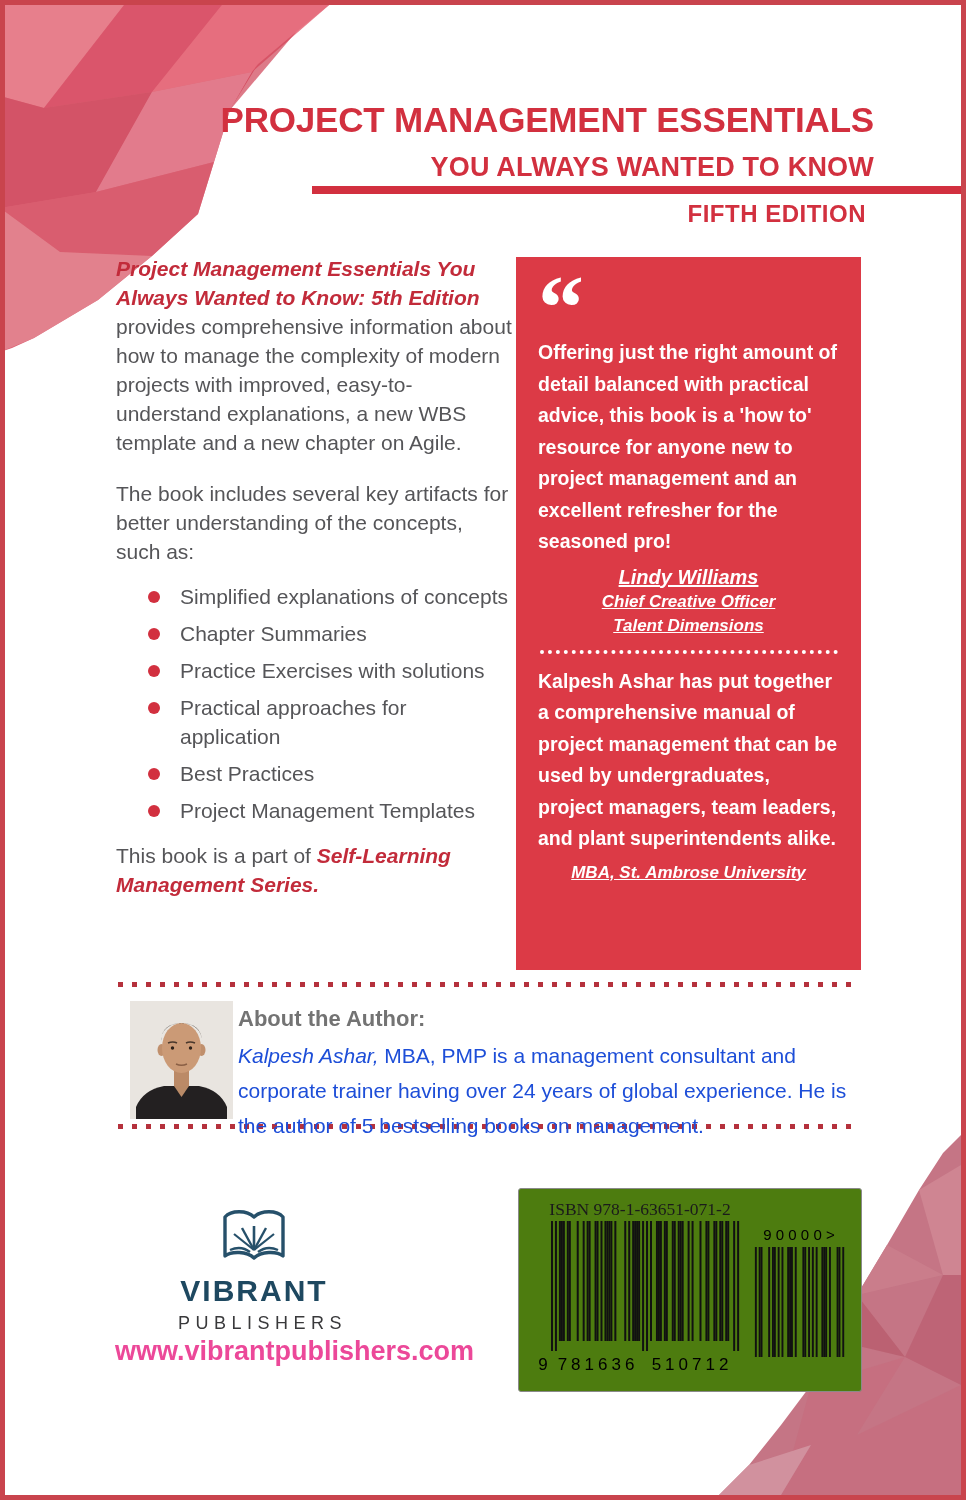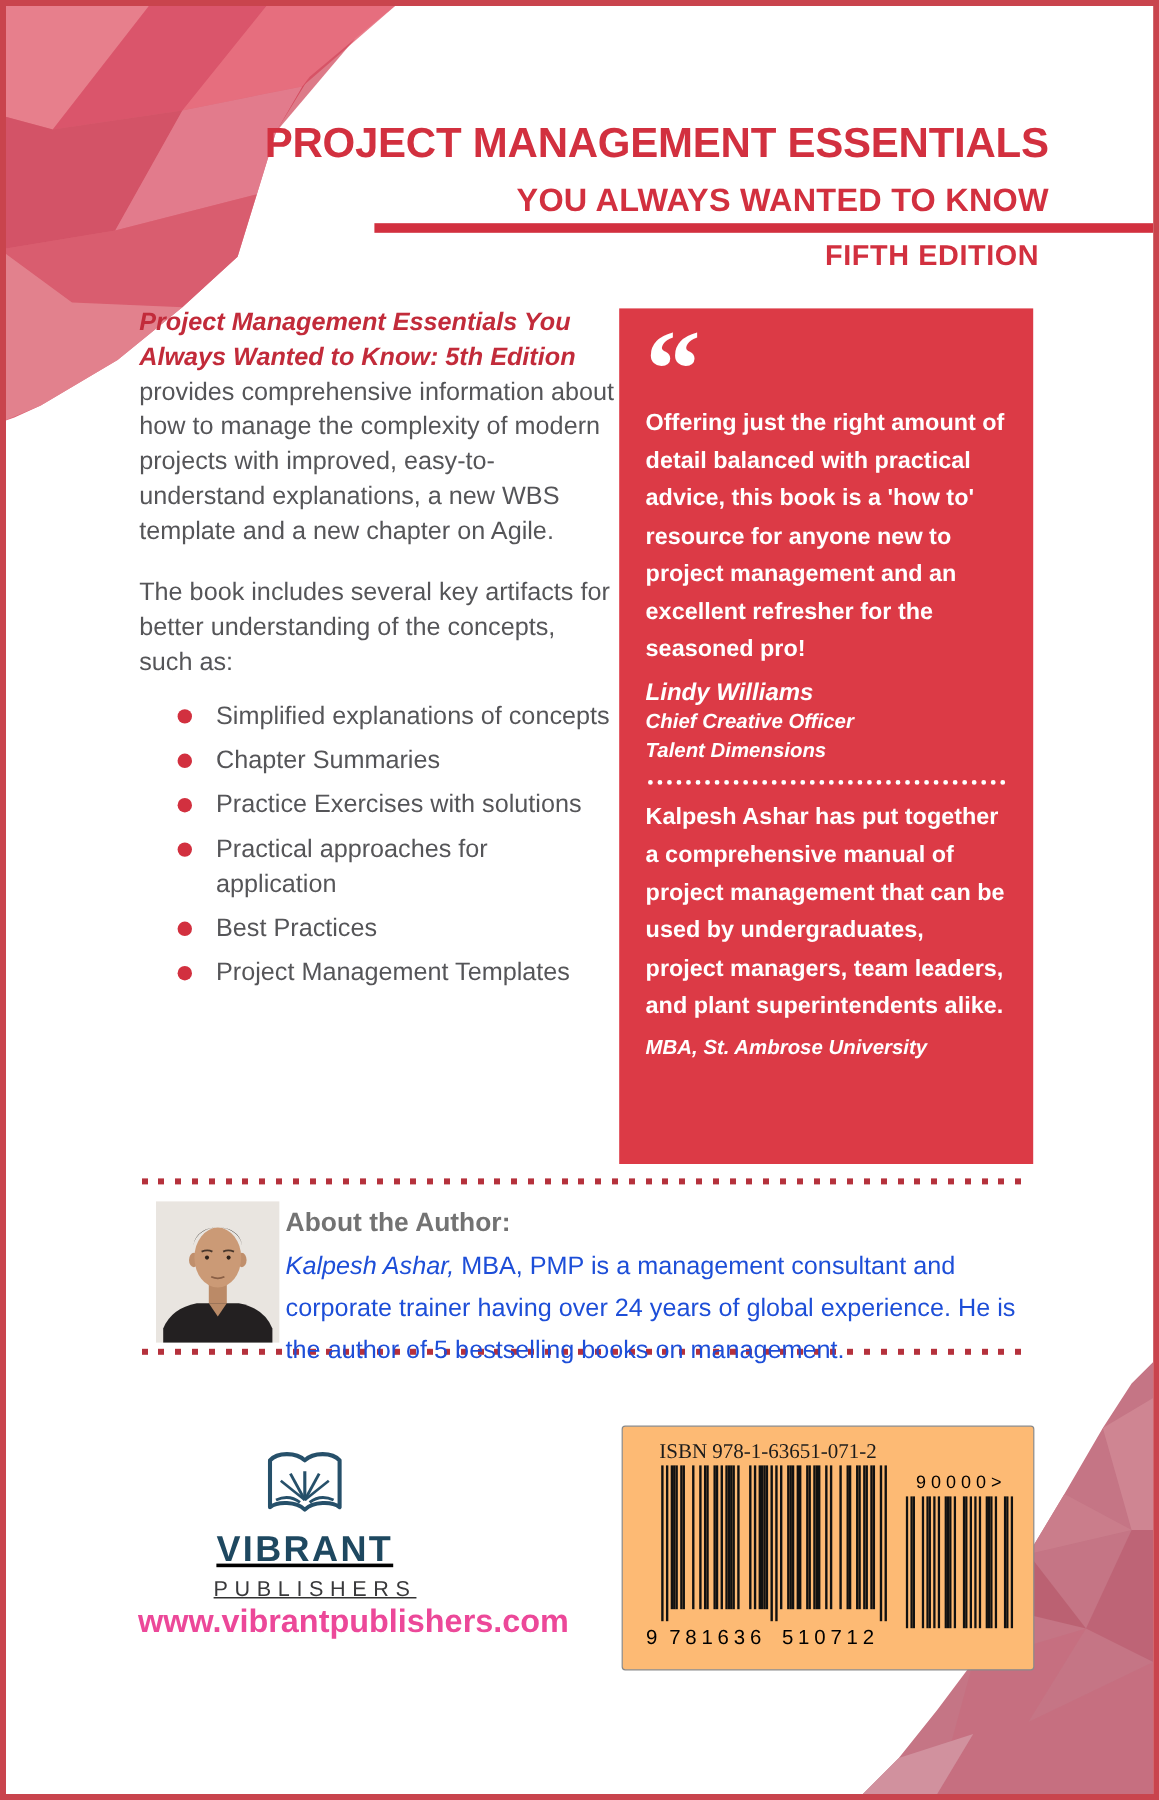--- a/index.html
+++ b/index.html
@@ -32,48 +32,48 @@
   .artifact-list li::before{content:"";position:absolute;left:32px;top:9px;width:12px;height:12px;
     border-radius:50%;background:#d2303f;}
   .p3{margin-top:16px !important;}
 
   
   .quote-box{position:absolute;left:516px;top:257px;width:345px;height:713px;
     background:#dc3a46;color:#ffffff;padding:14px 22px;box-sizing:border-box;z-index:5;}
   .qmark{font-family:"Liberation Serif",serif;font-weight:700;font-size:92px;line-height:0.8;
     height:56px;letter-spacing:-5px;}
   .qtext{font-size:19.5px;line-height:31.5px;font-weight:600;margin-top:10px;}
-  .qattr{text-align:left;margin-top:6px;}
+  .qattr{text-align:center;margin-top:6px;text-decoration:underline;}
   .qname{font-size:20px;font-weight:700;font-style:italic;line-height:26px;}
   .qrole{font-size:17px;font-style:italic;font-weight:600;line-height:24px;}
   .qsep{width:298px;margin:12px auto 12px auto;border-top:4px dotted #ffffff;height:0;}
 
   
   .dotline{position:absolute;left:118px;width:742px;height:5px;z-index:5;
     background:repeating-linear-gradient(90deg,#b5313c 0 5px,transparent 5px 14px);}
   .dl1{top:982px;}
   .dl2{top:1124px;}
 
   
   .about-photo{position:absolute;left:130px;top:1001px;z-index:5;}
   .about-text{position:absolute;left:238px;top:1004px;width:628px;z-index:5;}
   .about-heading{font-size:22px;font-weight:700;color:#737373;line-height:30px;}
   .about-bio{font-size:21px;line-height:35px;color:#1d4ed8;margin-top:4px;}
   .bio-name{font-style:italic;}
 
   
-  .logo{position:absolute;left:178px;top:1208px;width:152px;text-align:center;z-index:5;text-decoration:underline;}
+  .logo{position:absolute;left:178px;top:1208px;width:152px;text-align:center;z-index:5;}
   .logo-name{font-size:30px;font-weight:700;color:#1e4860;letter-spacing:2px;margin-top:4px;}
   .logo-sub{font-size:18px;color:#39393b;letter-spacing:5.5px;margin-top:5px;}
   .website{position:absolute;left:115px;top:1336px;font-size:27px;font-weight:700;
     color:#ec4899;z-index:5;}
 
   
   .barcode-box{position:absolute;left:518px;top:1188px;width:342px;height:202px;
-    background:#fdba74;border:1px solid #8a8a8a;border-radius:3px;z-index:10;}
+    background:#4d7c0f;border:1px solid #8a8a8a;border-radius:3px;z-index:10;}
   .isbn{position:absolute;left:16px;top:10px;width:210px;text-align:center;
     font-family:"Liberation Serif",serif;font-size:17.5px;color:#1b1b1b;}
   .ean13{position:absolute;left:18px;top:32px;}
   .ean5{position:absolute;left:234px;top:38px;}
 </style>
 </head>
 <body>
 
 <svg class="deco deco-tl" width="340" height="352" viewBox="0 0 340 352">
   <polygon points="0,0 335,0 296,32 258,64 230,110 214,162 198,214 152,256 98,300 34,338 12,348 0,352" fill="#de6274"></polygon>
@@ -108,20 +108,21 @@
   <p><span class="lead-em">Project Management Essentials You Always Wanted to Know: 5th Edition</span><span> provides comprehensive information about how to manage the complexity of modern projects with improved, easy-to-understand explanations, a new WBS template and a new chapter on Agile.</span></p>
   <p class="p2">The book includes several key artifacts for better understanding of the concepts, such as:</p>
   <ul class="artifact-list" id="artifact-list">
       <li>Simplified explanations of concepts</li>
       <li>Chapter Summaries</li>
       <li>Practice Exercises with solutions</li>
       <li>Practical approaches for application</li>
       <li>Best Practices</li>
       <li>Project Management Templates</li>
     </ul>
+  <p class="p3"><span>This book is a part of </span><span class="lead-em">Self-Learning Management Series.</span></p>
 </div>
 
 <div class="quote-box">
   <div class="qmark">“</div>
   <div class="qtext">Offering just the right amount of detail balanced with practical advice, this book is a 'how to' resource for anyone new to project management and an excellent refresher for the seasoned pro!</div>
   <div class="qattr">
     <div class="qname">Lindy Williams</div>
     <div class="qrole">Chief Creative Officer</div>
     <div class="qrole">Talent Dimensions</div>
   </div>

